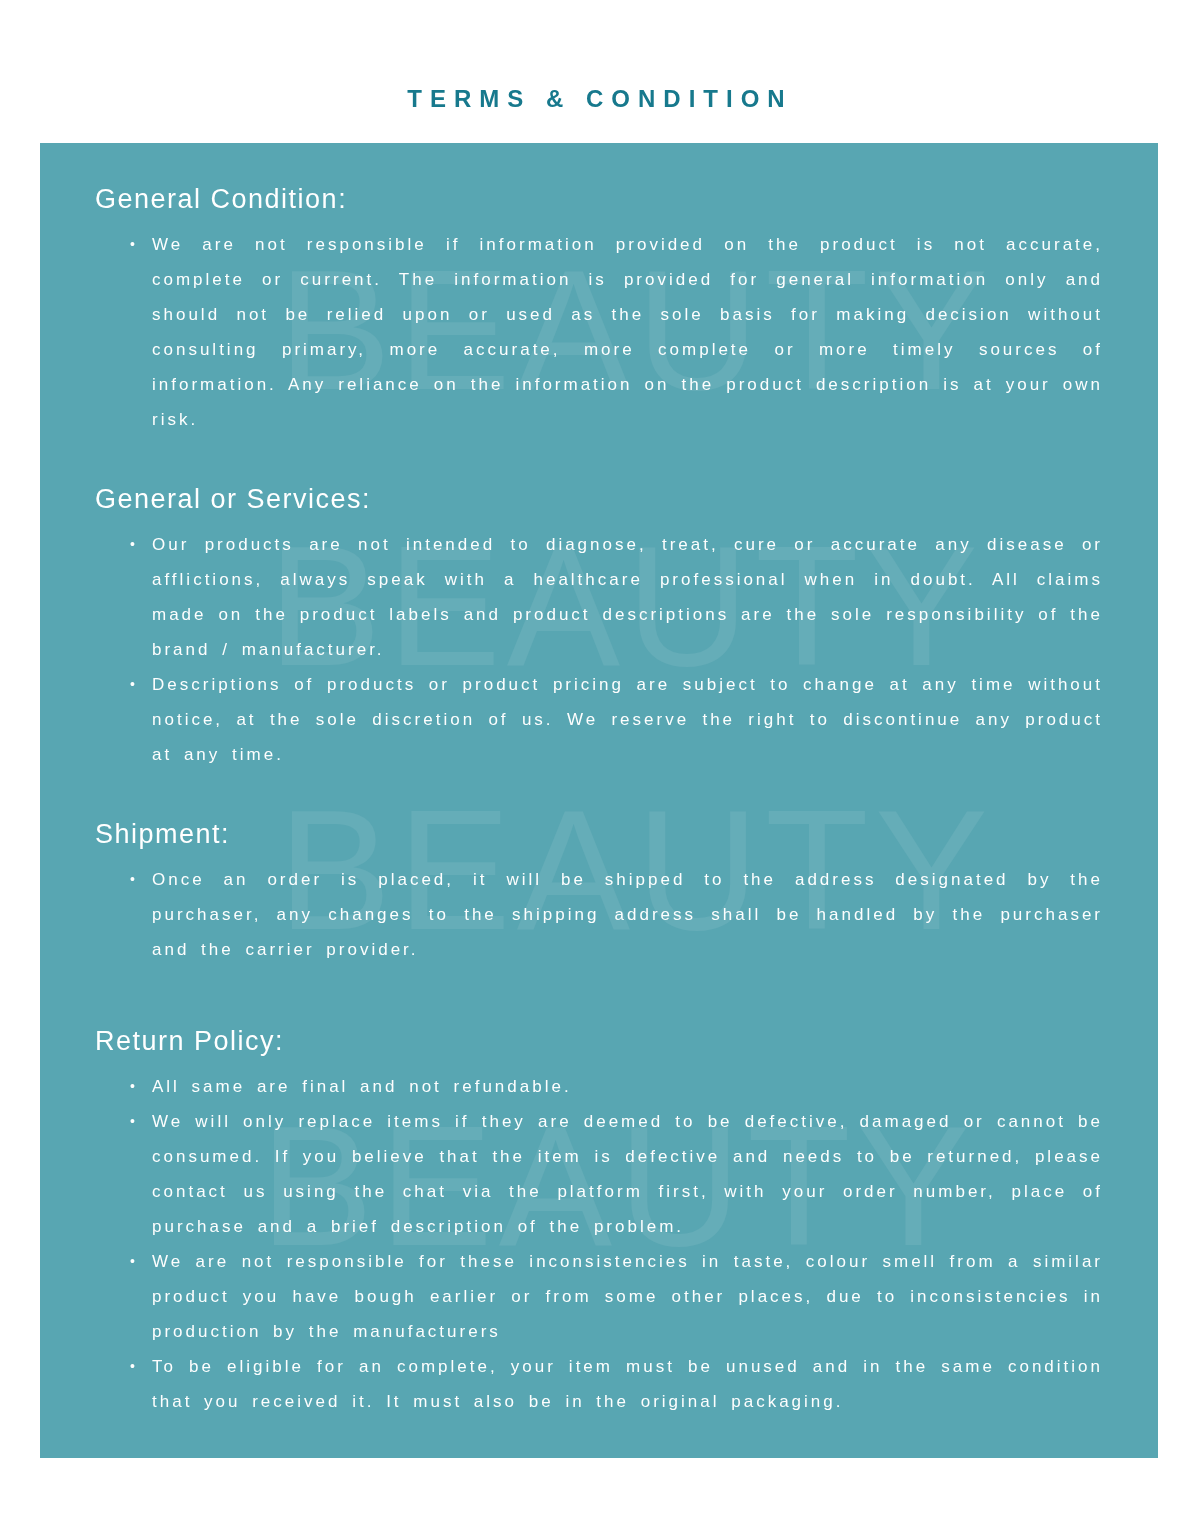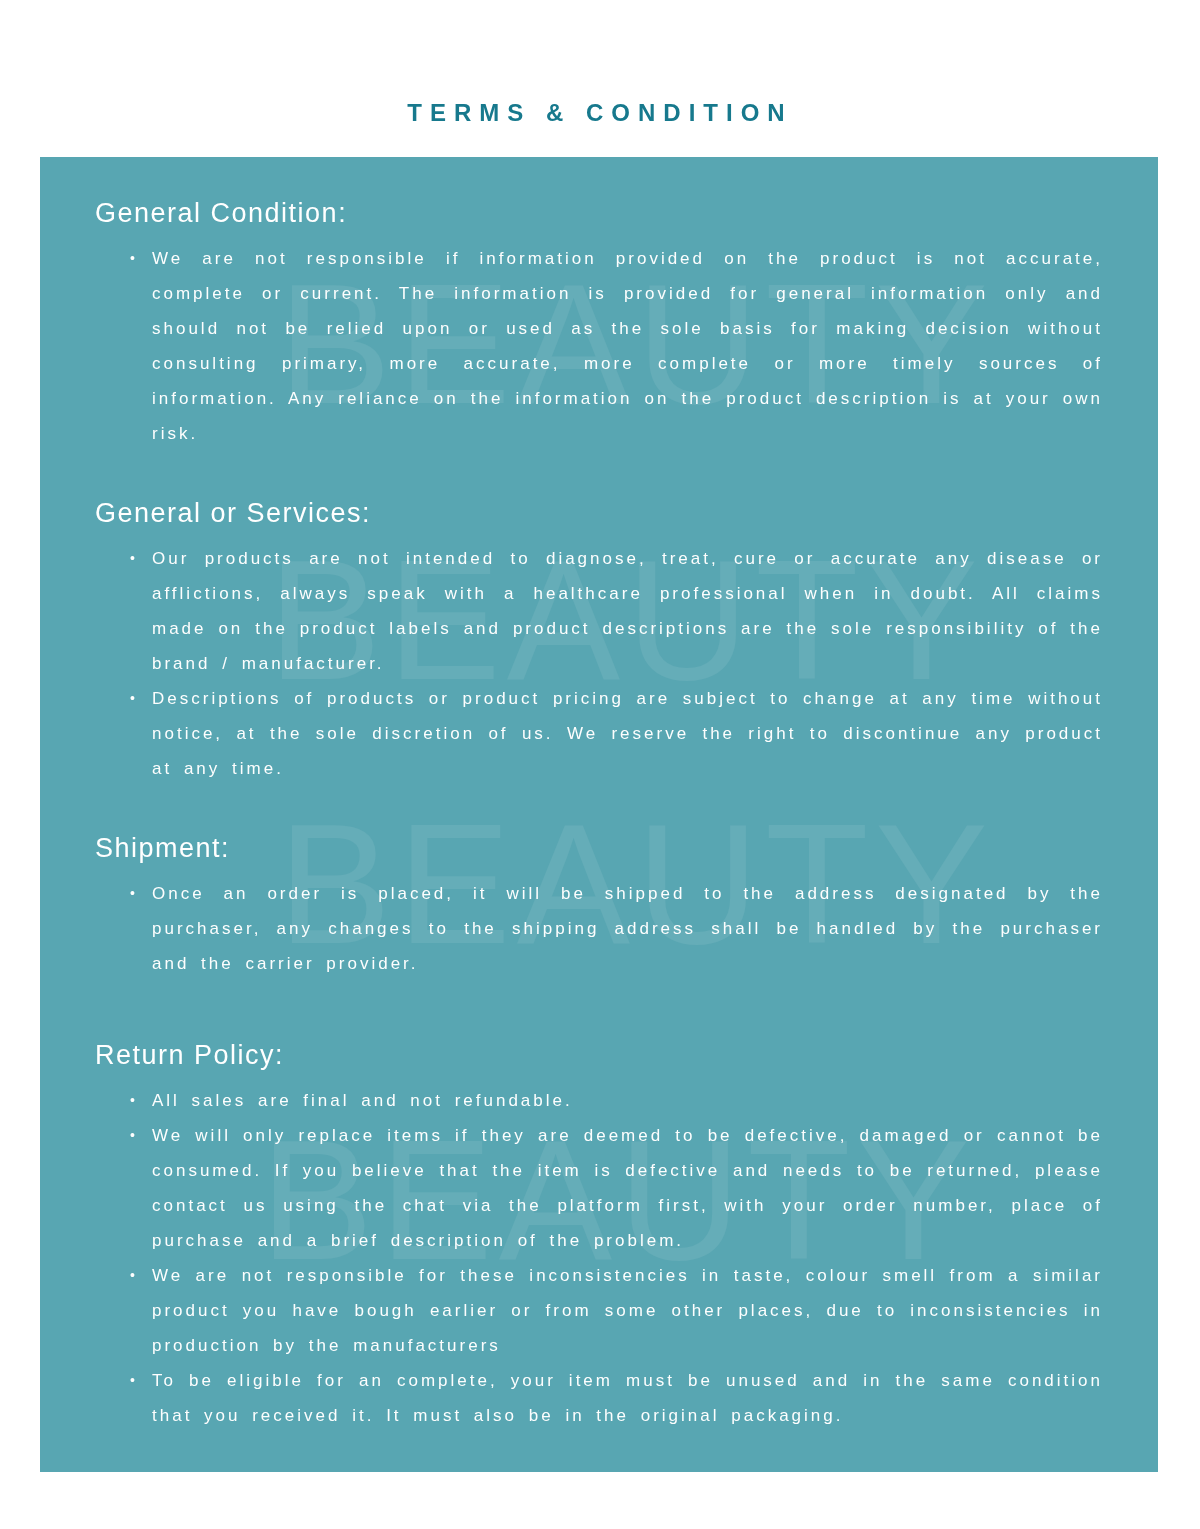--- a/index.html
+++ b/index.html
@@ -12,21 +12,21 @@
     font-family: "Liberation Sans", sans-serif;
     overflow: hidden;
   }
   .page {
     position: relative;
     width: 1200px;
     height: 1529px;
     background: #ffffff;
   }
   .page-title {
-    margin: 14px;
+    margin: 0;
     padding-top: 84px;
     text-align: center;
     color: #17798d;
     font-size: 24px;
     line-height: 29px;
     font-weight: 800;
     letter-spacing: 8px;
     white-space: nowrap;
   }
   .panel {
@@ -122,21 +122,21 @@
     <div class="section">
       <h2 class="section-heading">Shipment:</h2>
       <ul class="bullet-list">
         <li class="bullet-item">Once an order is placed, it will be shipped to the address designated by the purchaser, any changes to the shipping address shall be handled by the purchaser and the carrier provider.</li>
       </ul>
     </div>
 
     <div class="section gap-lg">
       <h2 class="section-heading">Return Policy:</h2>
       <ul class="bullet-list">
-        <li class="bullet-item">All sales are final and not refundable.</li>
+        <li class="bullet-item">All same are final and not refundable.</li>
         <li class="bullet-item">We will only replace items if they are deemed to be defective, damaged or cannot be consumed. If you believe that the item is defective and needs to be returned, please contact us using the chat via the platform first, with your order number, place of purchase and a brief description of the problem.</li>
         <li class="bullet-item">We are not responsible for these inconsistencies in taste, colour smell from a similar product you have bough earlier or from some other places, due to inconsistencies in production by the manufacturers</li>
         <li class="bullet-item">To be eligible for an complete, your item must be unused and in the same condition that you received it. It must also be in the original packaging.</li>
       </ul>
     </div>
 
   </div>
 </div>
 
 </body></html>

